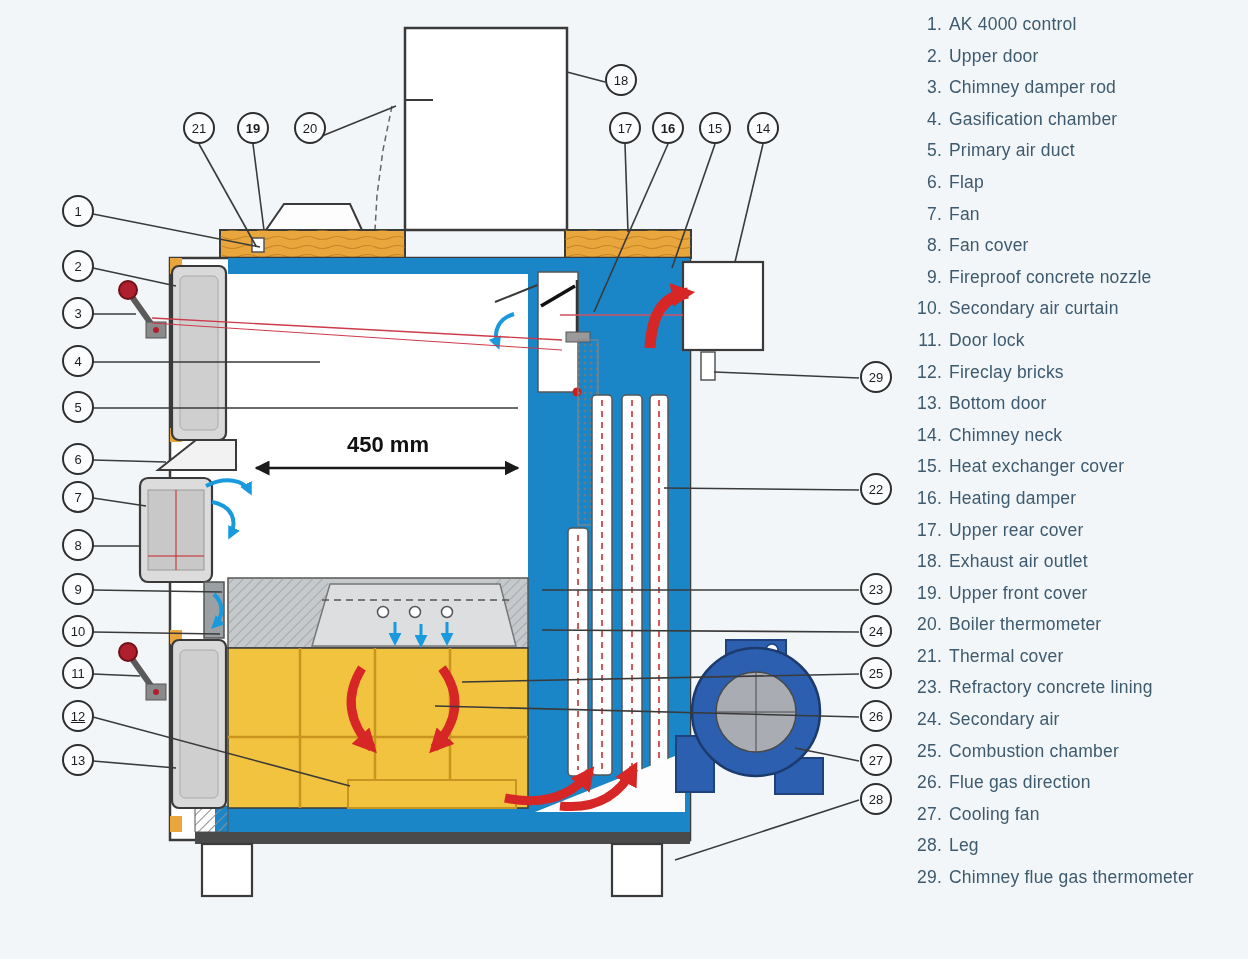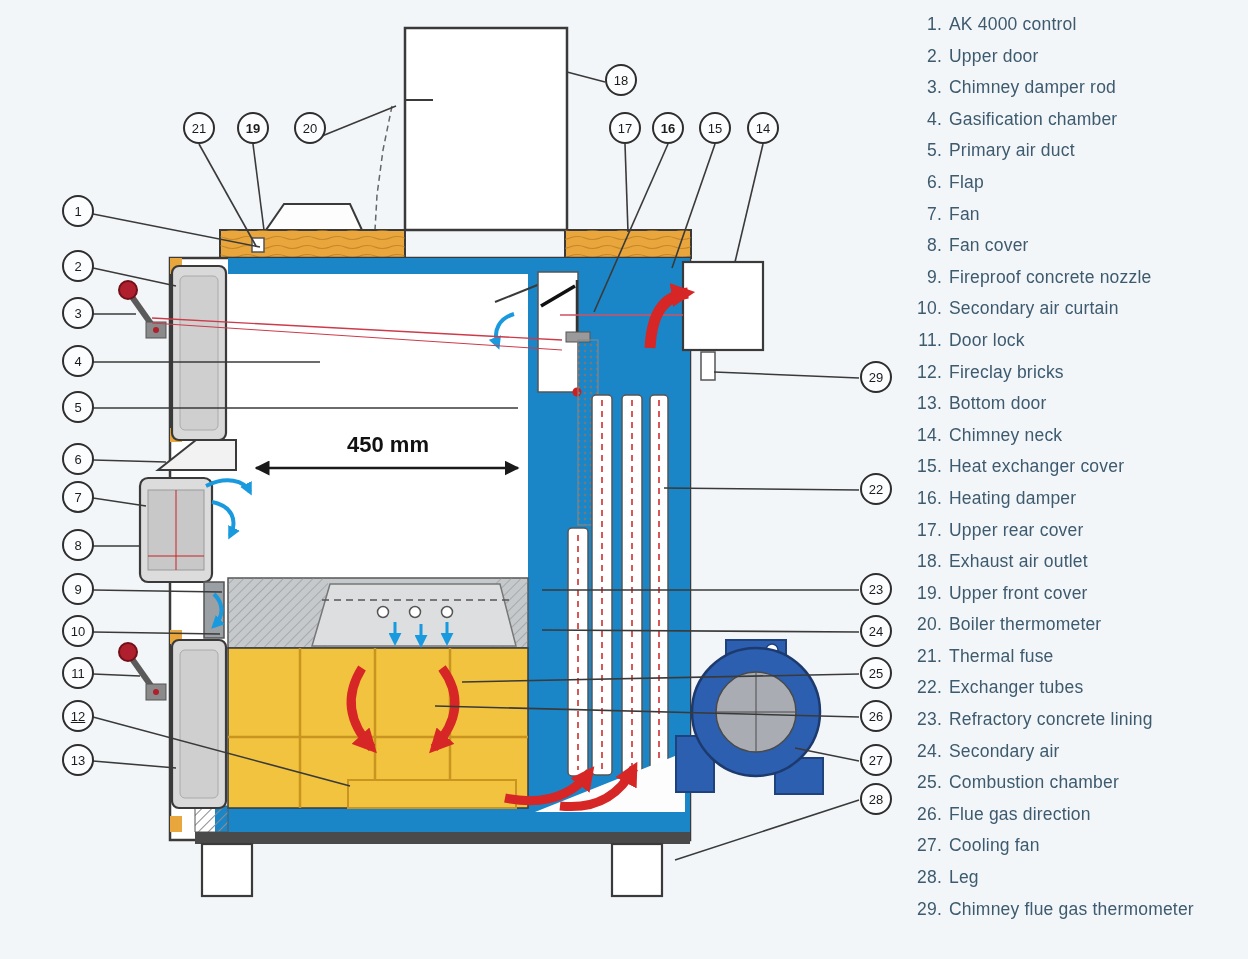--- a/index.html
+++ b/index.html
@@ -345,25 +345,21 @@
         <li>
     <span class="num">19.</span>
     <span class="label">Upper front cover</span>
   </li>
         <li>
     <span class="num">20.</span>
     <span class="label">Boiler thermometer</span>
   </li>
         <li>
     <span class="num">21.</span>
-    <span class="label">Thermal fuse</span>
-  </li>
-        <li>
-    <span class="num">22.</span>
-    <span class="label">Exchanger tubes</span>
+    <span class="label">Thermal cover</span>
   </li>
         <li>
     <span class="num">23.</span>
     <span class="label">Refractory concrete lining</span>
   </li>
         <li>
     <span class="num">24.</span>
     <span class="label">Secondary air</span>
   </li>
         <li>

